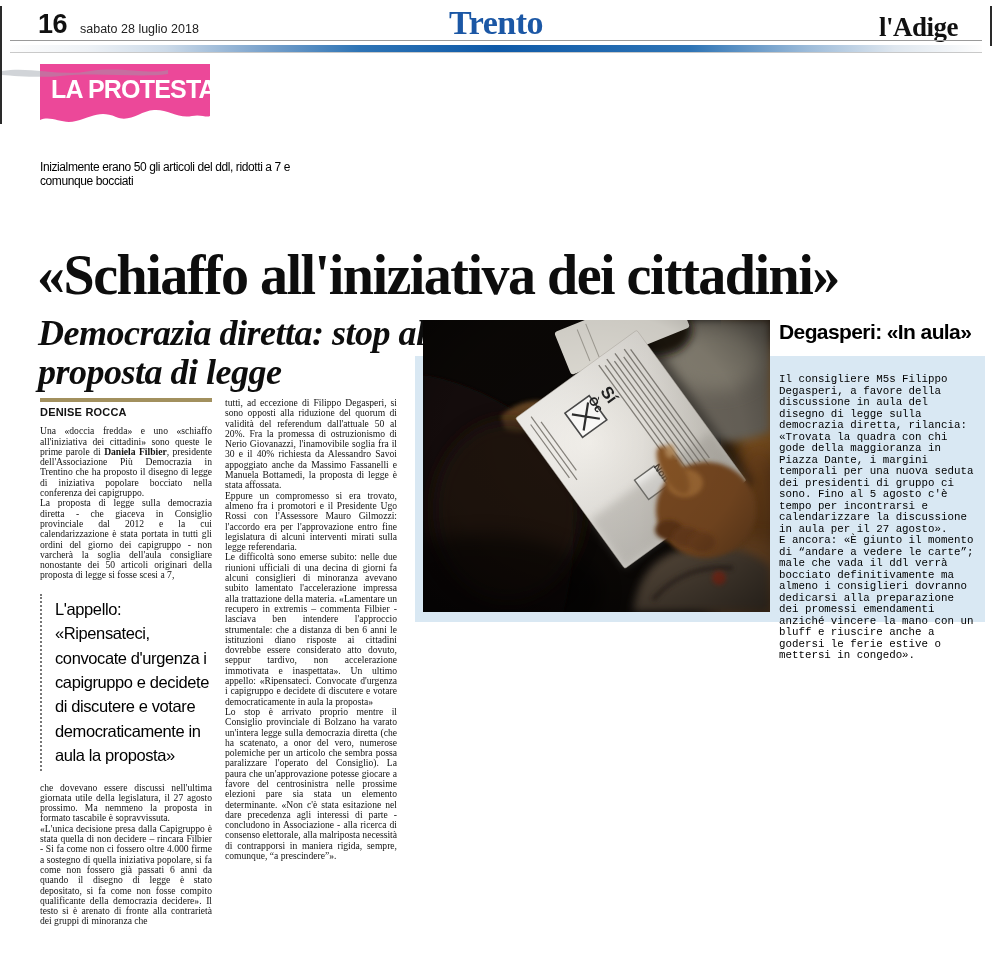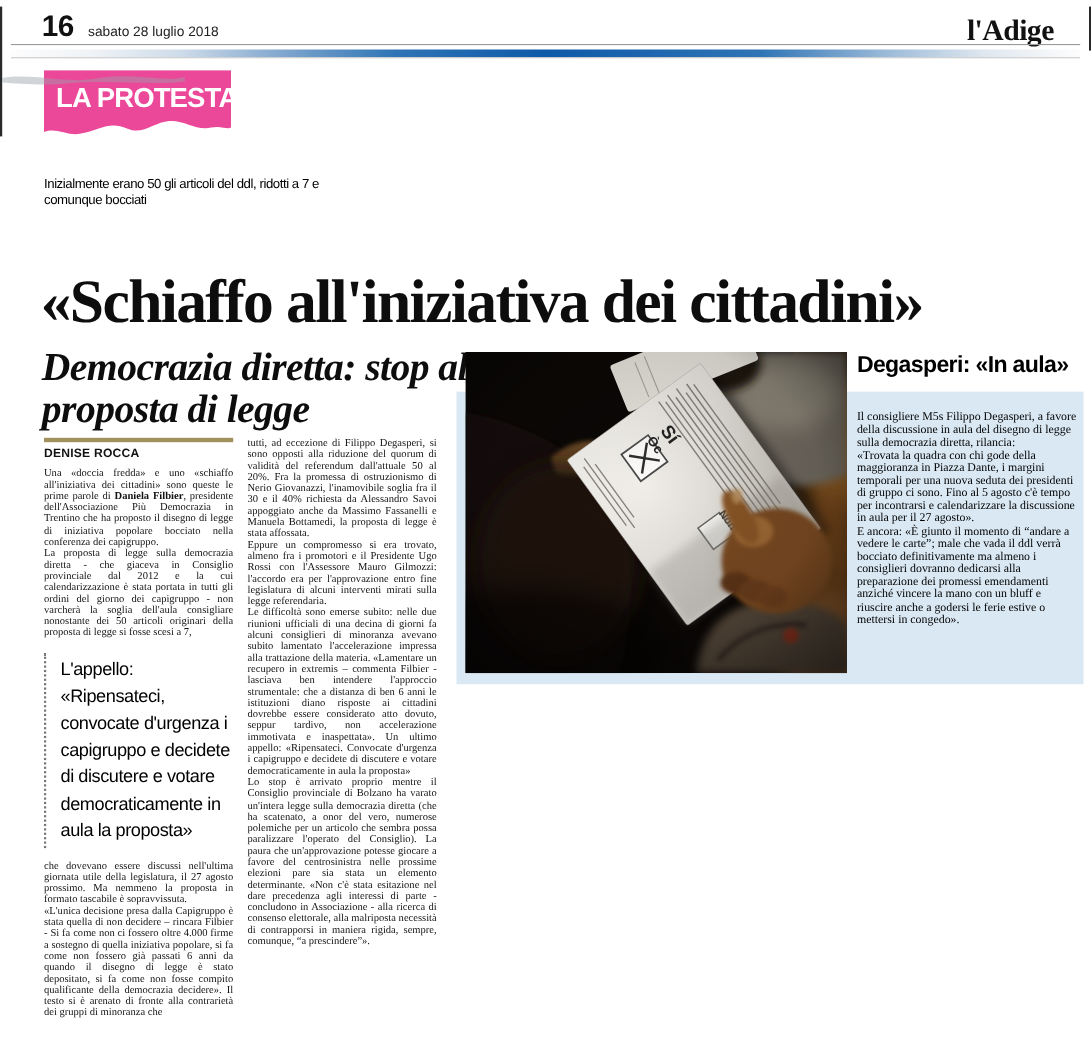--- a/index.html
+++ b/index.html
@@ -58,32 +58,33 @@
      letter-spacing:-0.4px;text-align:left;color:#000;}
 
   
   .sidebar-box{position:absolute;left:415px;top:356px;width:570px;height:266px;background:#d9e8f3;}
   .photo{position:absolute;left:423px;top:320px;width:347px;height:292px;overflow:hidden;}
   .photo svg{display:block;width:100%;height:100%;}
   .sidebar-title{position:absolute;left:779px;top:320px;width:210px;
      font-family:"Liberation Sans",sans-serif;font-weight:bold;font-size:21px;
      letter-spacing:-0.6px;color:#000;}
   .sidebar-text{position:absolute;left:779px;top:374px;width:200px;
-     font-family:Liberation Serif, serif;font-size:10.8px;line-height:11.5px;color:#000;}
+     font-family:Liberation Mono, monospace;font-size:10.8px;line-height:11.5px;color:#000;}
   .sidebar-text p{margin:0;}
 </style>
 </head>
 <body>
 
 <div class="page">
   <div class="edge-left"></div>
   <div class="edge-right"></div>
 
   <div class="pageno">16</div>
   <div class="mdate">sabato 28 luglio 2018</div>
+  <div class="section">Trento</div>
   <div class="paper">l'Adige</div>
   <div class="toprule"></div>
   <div class="bluebar"></div>
 
   <div class="kicker">
     <span>LA PROTESTA</span>
     <svg class="torn" viewBox="0 0 170 22" preserveAspectRatio="none">
       <path d="M0,22 L0,12 C12,7 22,17 36,13 C52,9 60,2 76,9 C90,15 100,3 114,2 C128,1 138,11 152,8 C161,6 166,10 170,8 L170,22 Z" fill="#ffffff"></path>
     </svg>
   </div>

